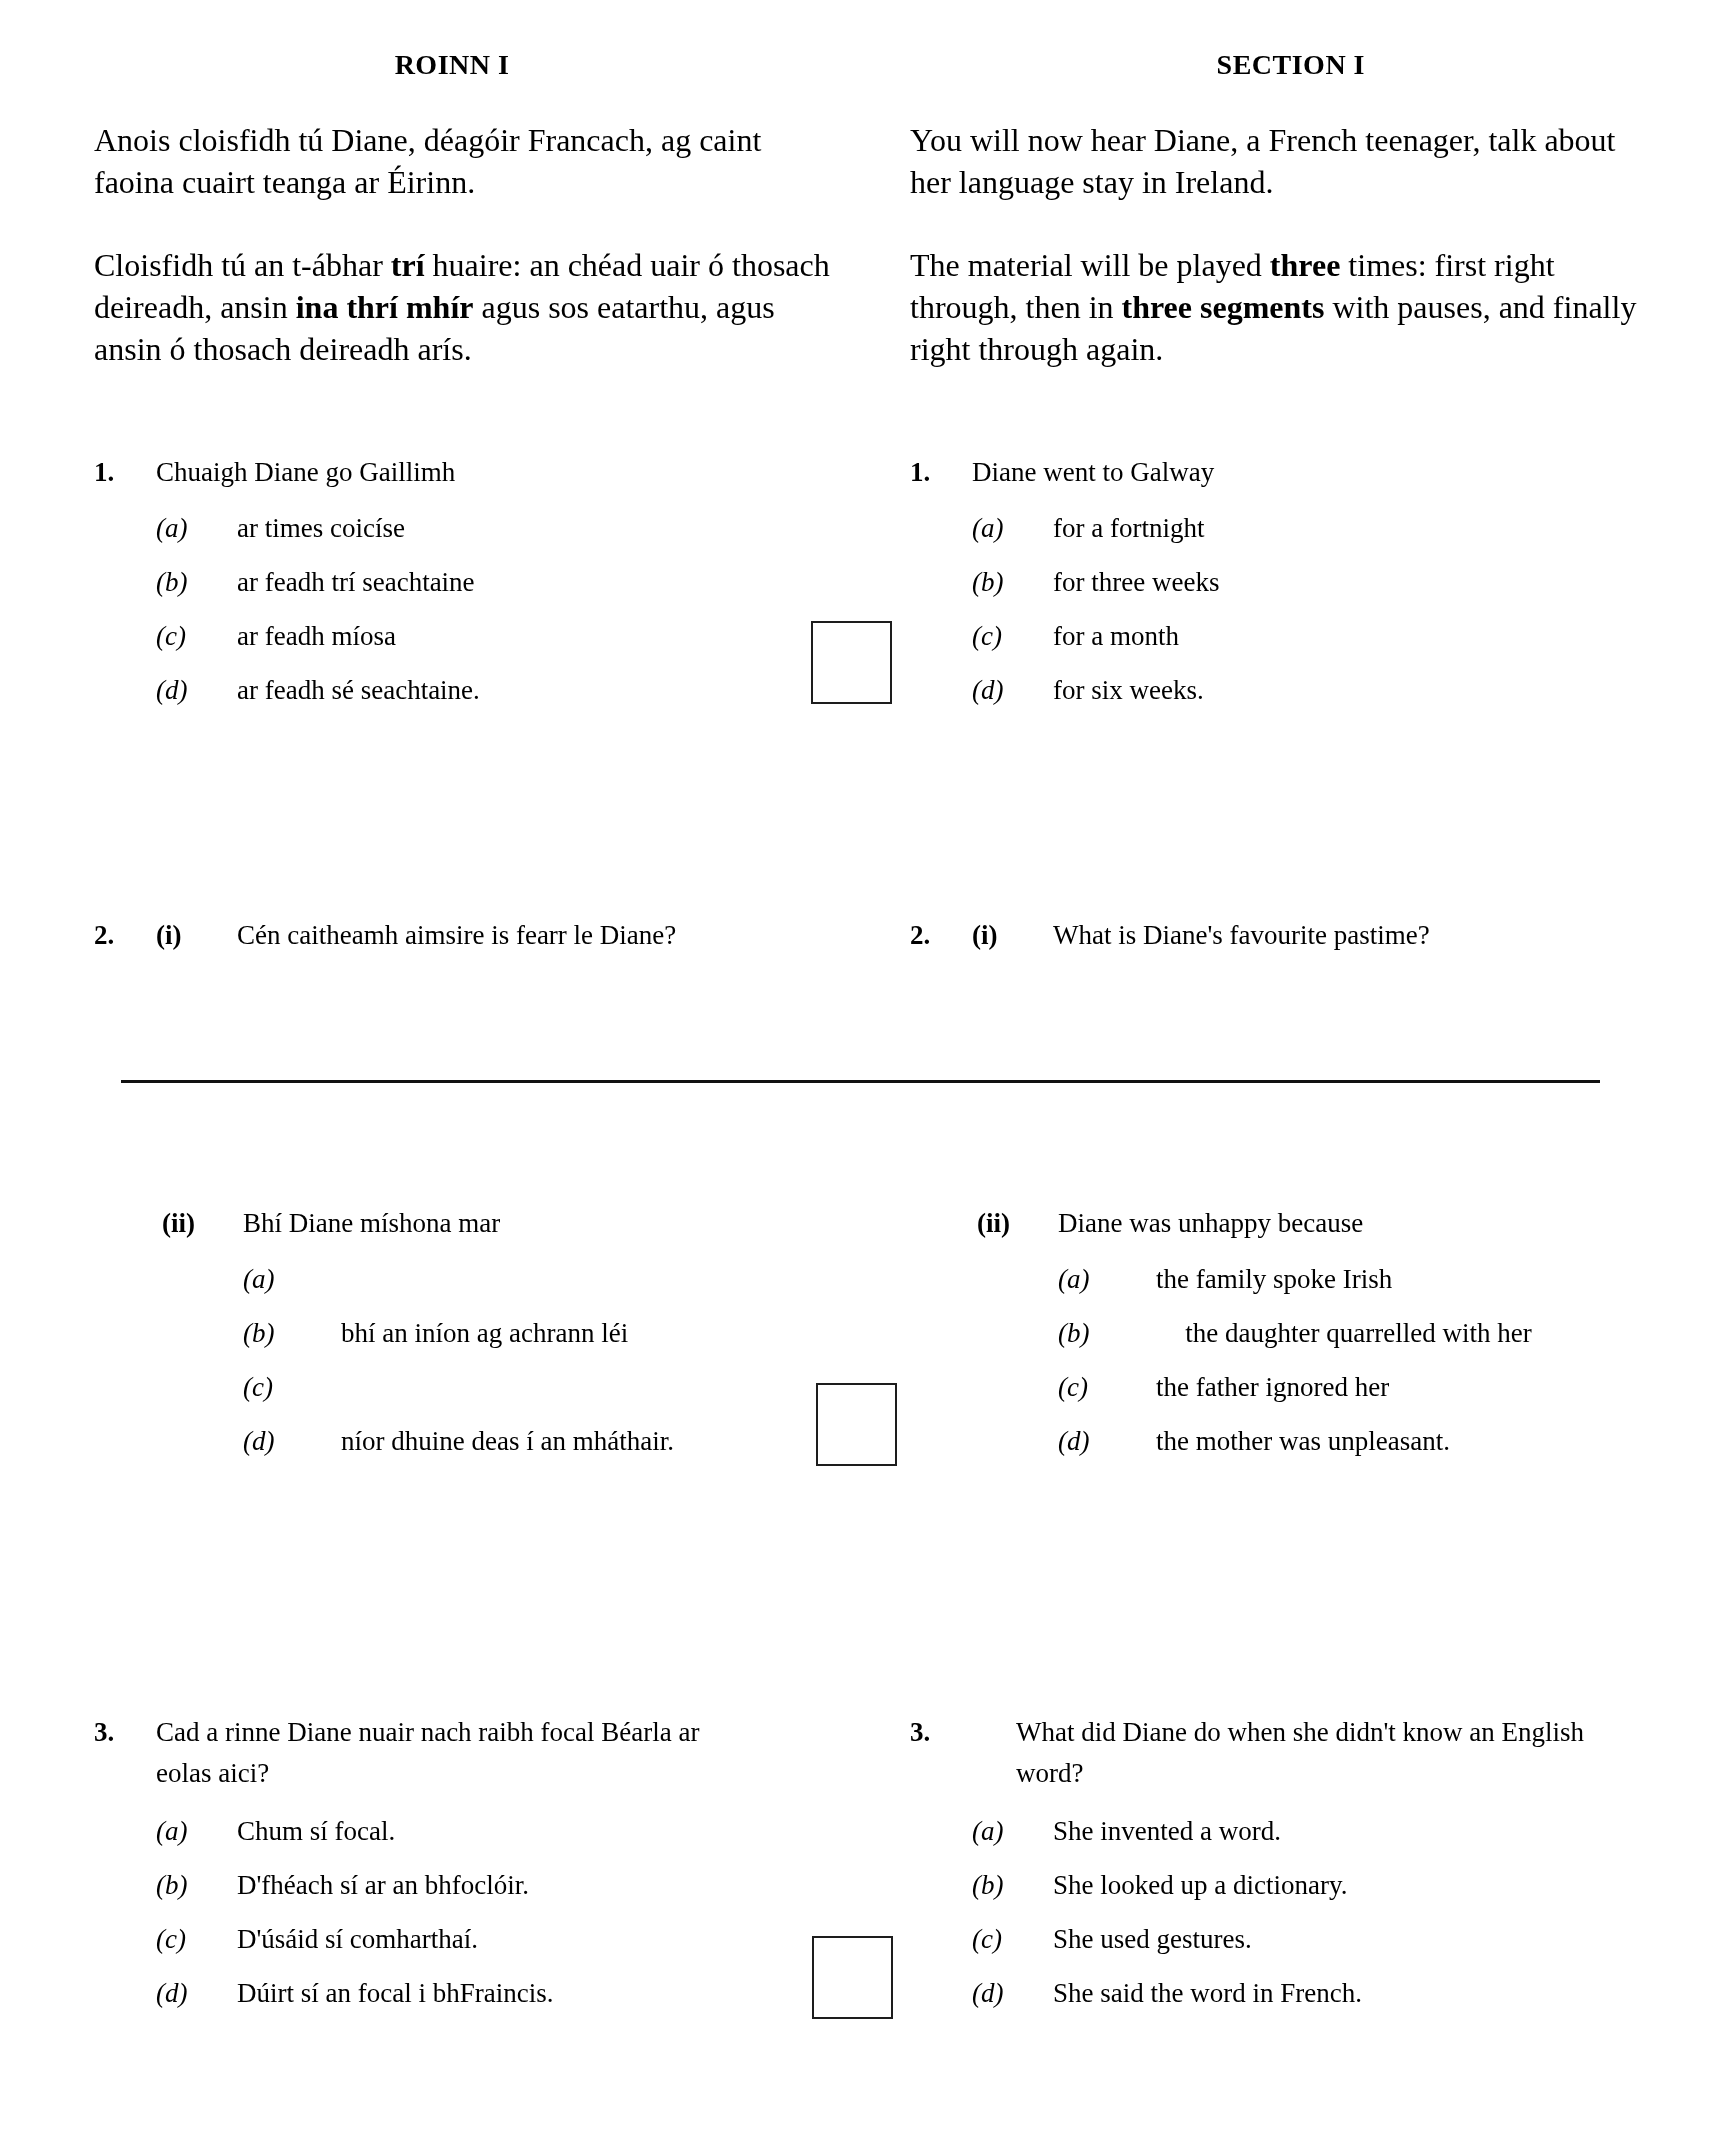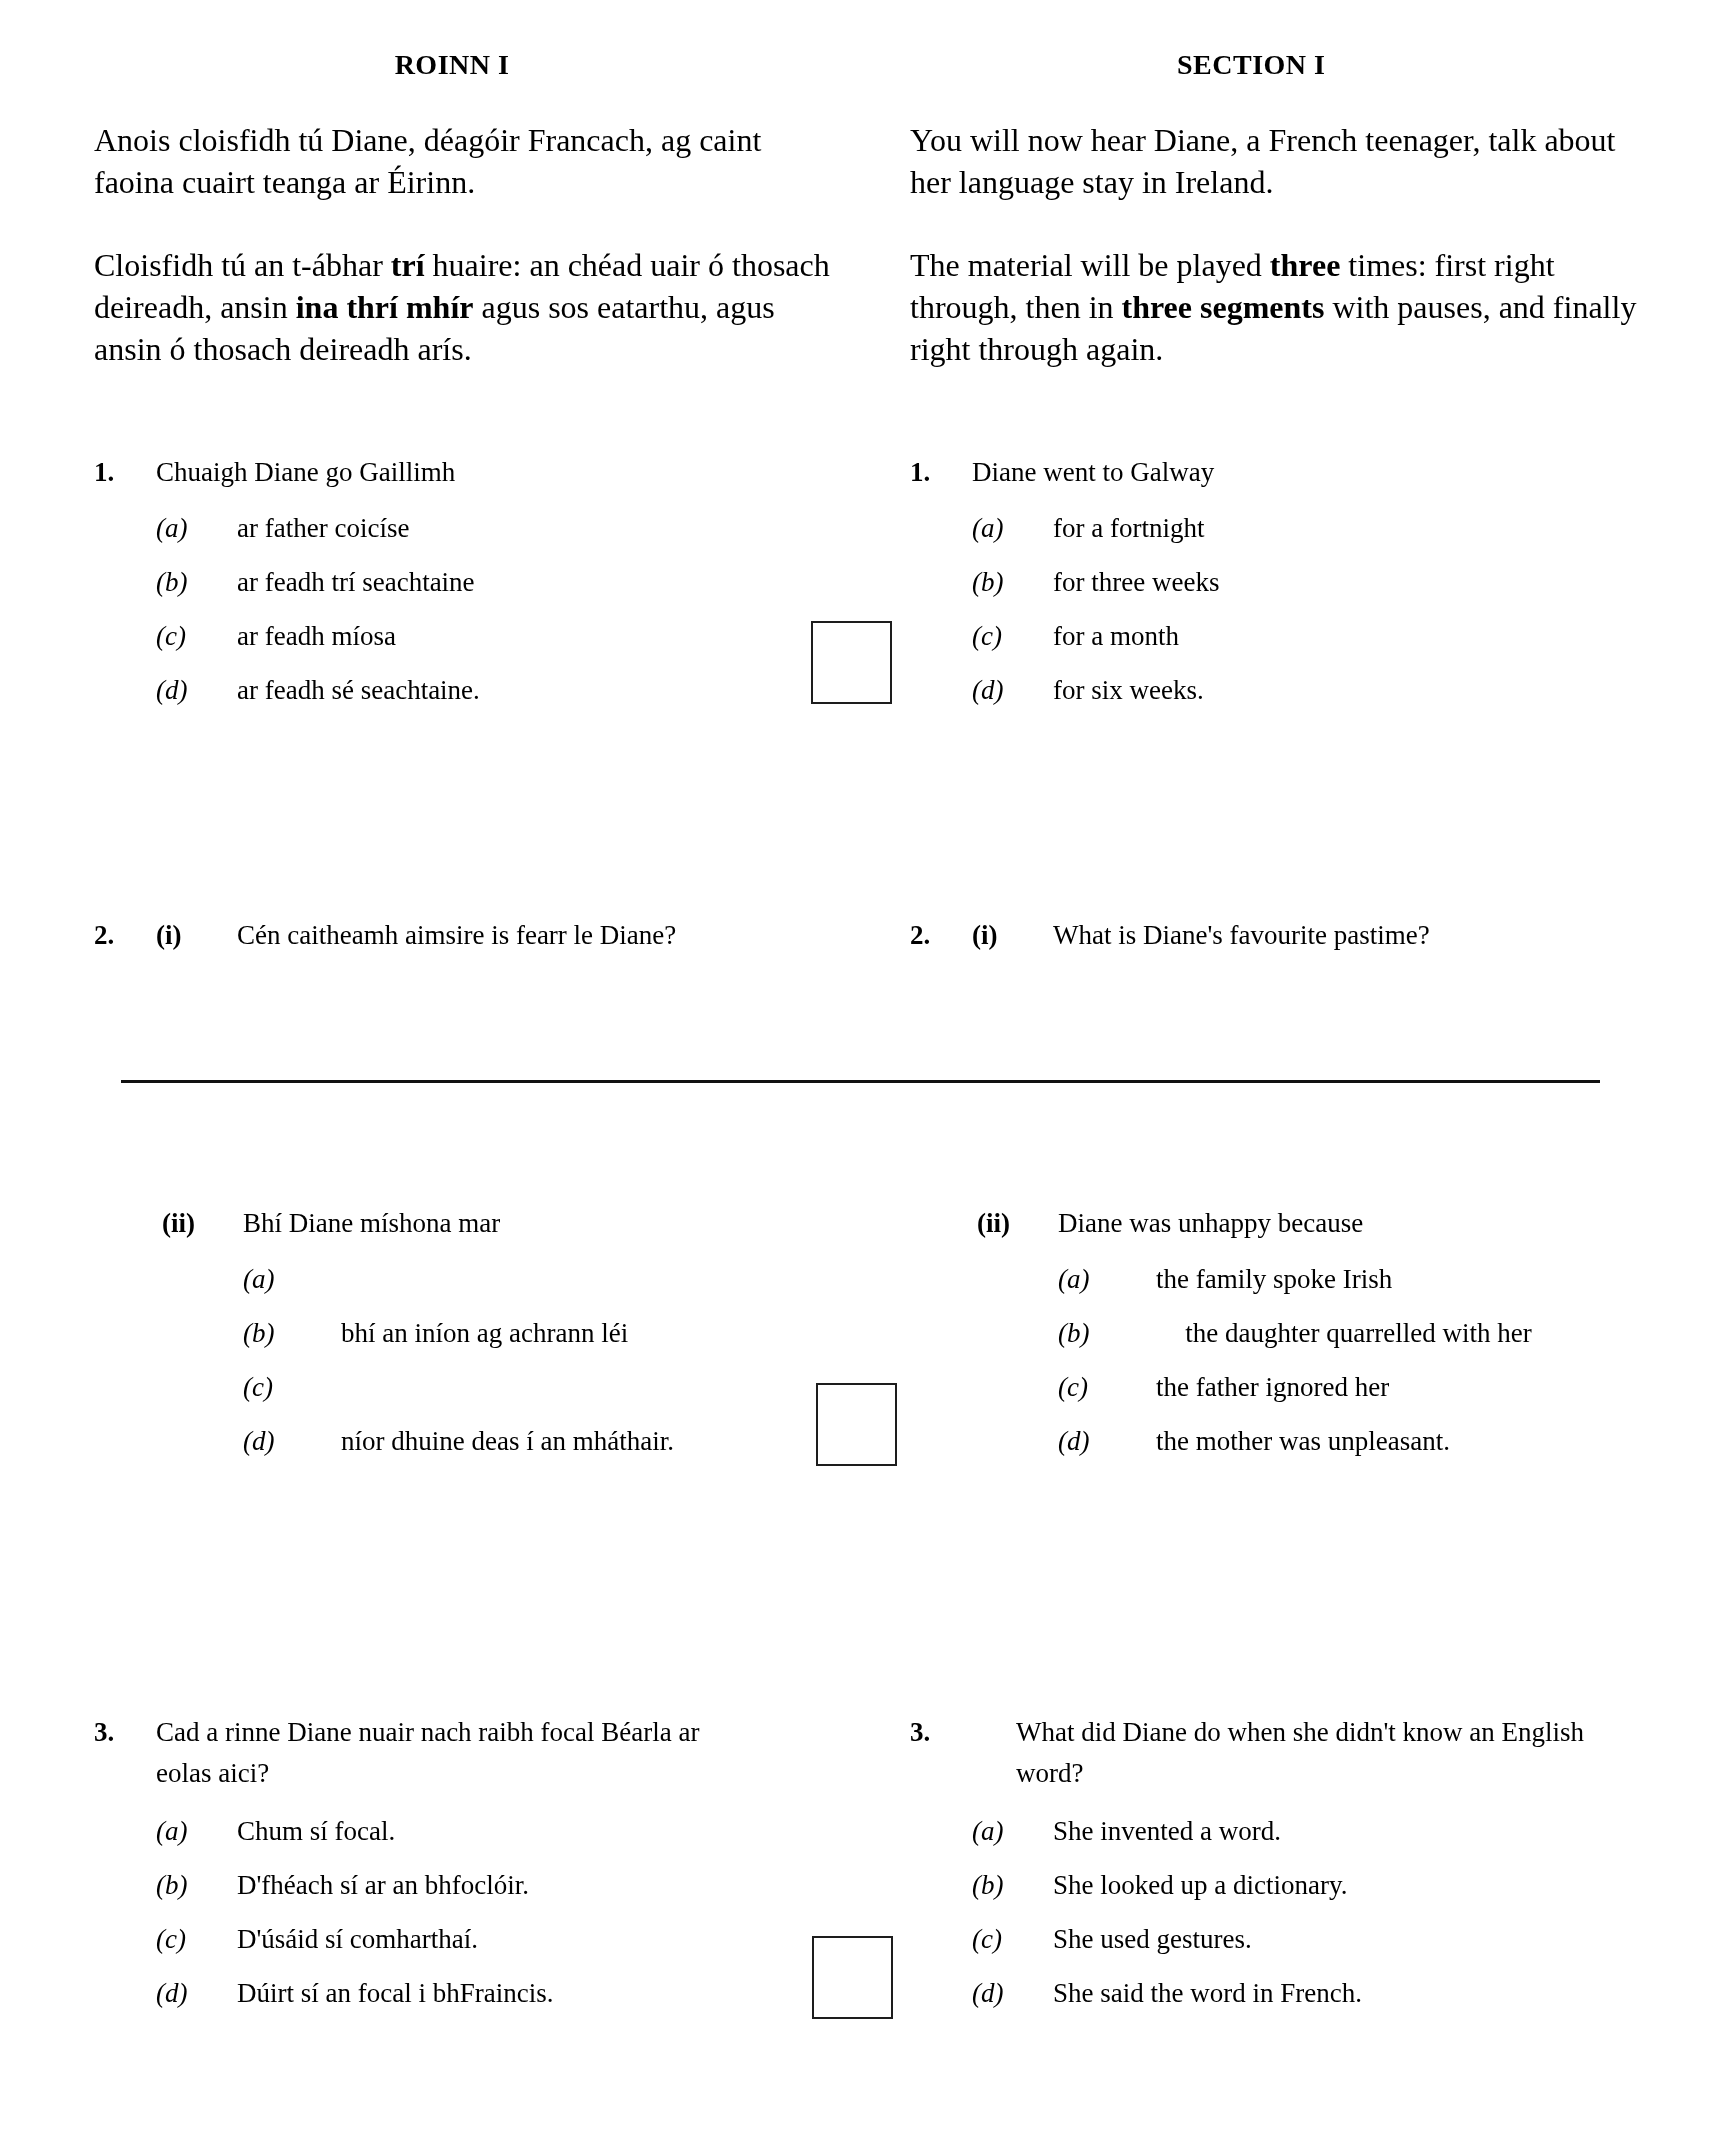--- a/index.html
+++ b/index.html
@@ -26,21 +26,21 @@
   
   .section-head {
     position: absolute;
     top: 49px;
     font-size: 28px;
     font-weight: bold;
     letter-spacing: 0.5px;
     white-space: nowrap;
   }
   .section-head.ga { left: 358px; width: 188px; text-align: center; }
-  .section-head.en { left: 1177px; width: 188px; text-align: left; }
+  .section-head.en { left: 1177px; width: 188px; text-align: right; }
 
   
   .intro {
     position: absolute;
     font-size: 32px;
     line-height: 42px;
   }
   .intro.p1 { top: 119px; }
   .intro.p2 { top: 244px; font-family: Liberation Serif, serif; }
   .intro.ga { left: 94px; width: 753px; }
@@ -123,21 +123,21 @@
   <div class="intro p2 en"><span>The material will be played </span><b>three</b><span> times: first right through, then in </span><b>three segments</b><span> with pauses, and finally right through again.</span></div>
 
   <div class="qblock" style="left:94px; top:452px; width:716px;">
     <div class="qrow">
       <span class="qnum">1.</span>
       <span class="qtext">Chuaigh Diane go Gaillimh</span>
     </div>
     <div class="options indent-o1">
       <div class="orow" style="margin-top:15px;">
         <span class="olabel">(a)</span>
-        <span class="otext">ar father coicíse</span>
+        <span class="otext">ar times coicíse</span>
       </div>
       <div class="orow" style="margin-top:13px;">
         <span class="olabel">(b)</span>
         <span class="otext">ar feadh trí seachtaine</span>
       </div>
       <div class="orow" style="margin-top:13px;">
         <span class="olabel">(c)</span>
         <span class="otext">ar feadh míosa</span>
       </div>
       <div class="orow" style="margin-top:13px;">

